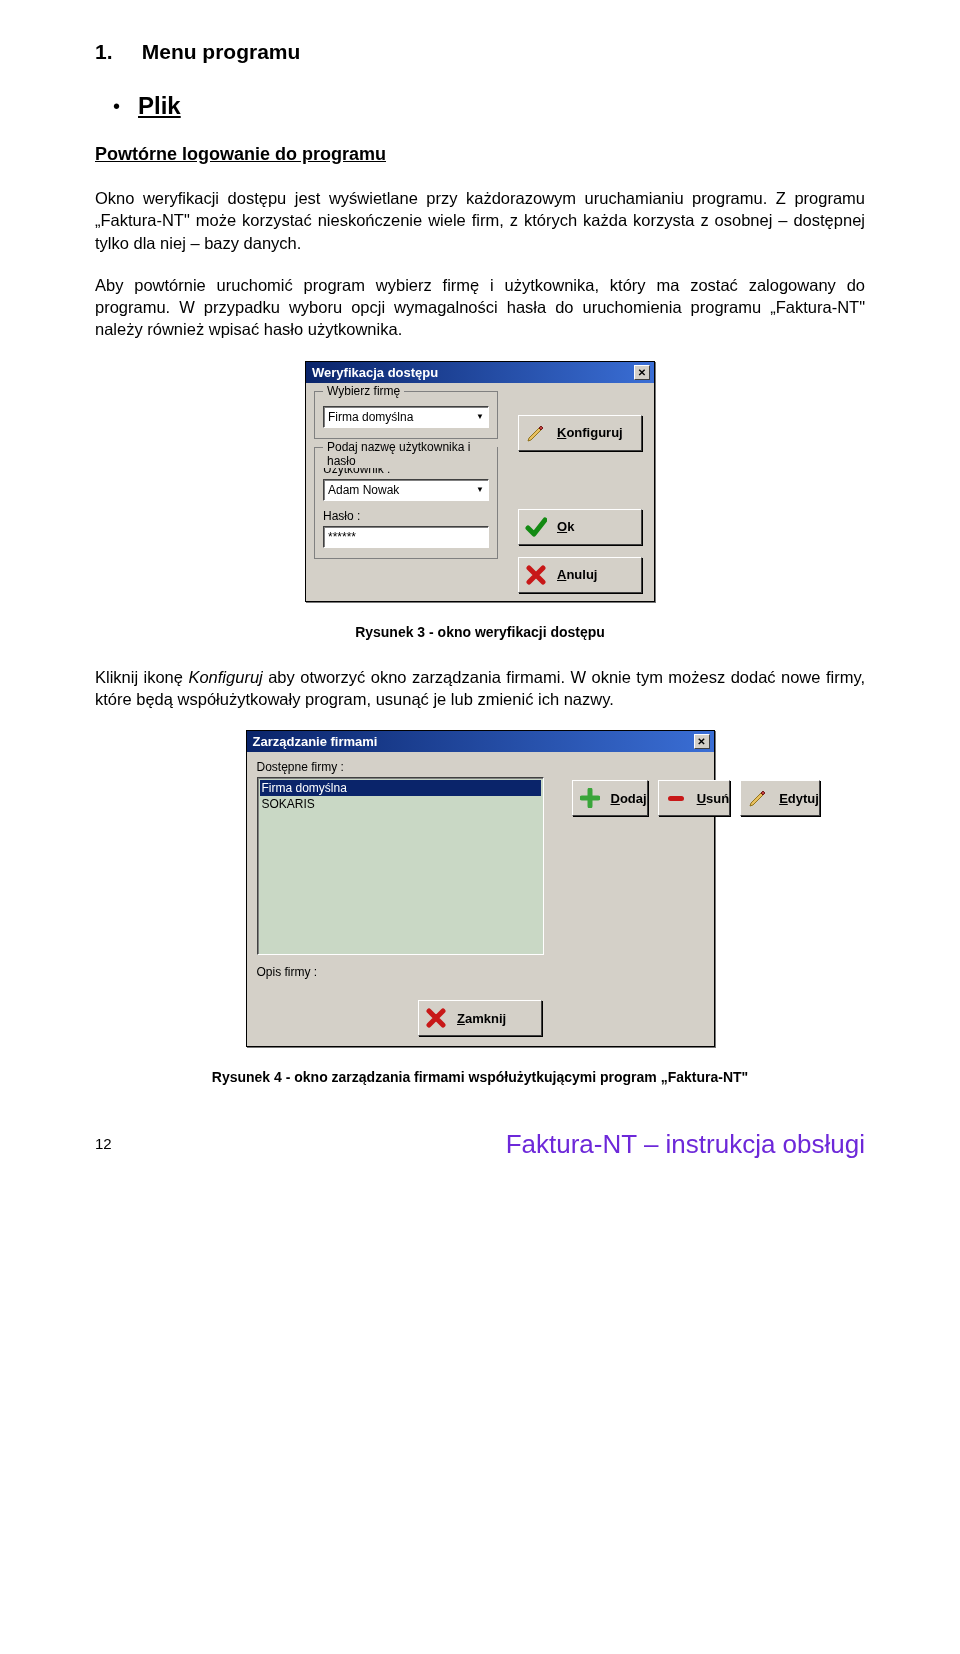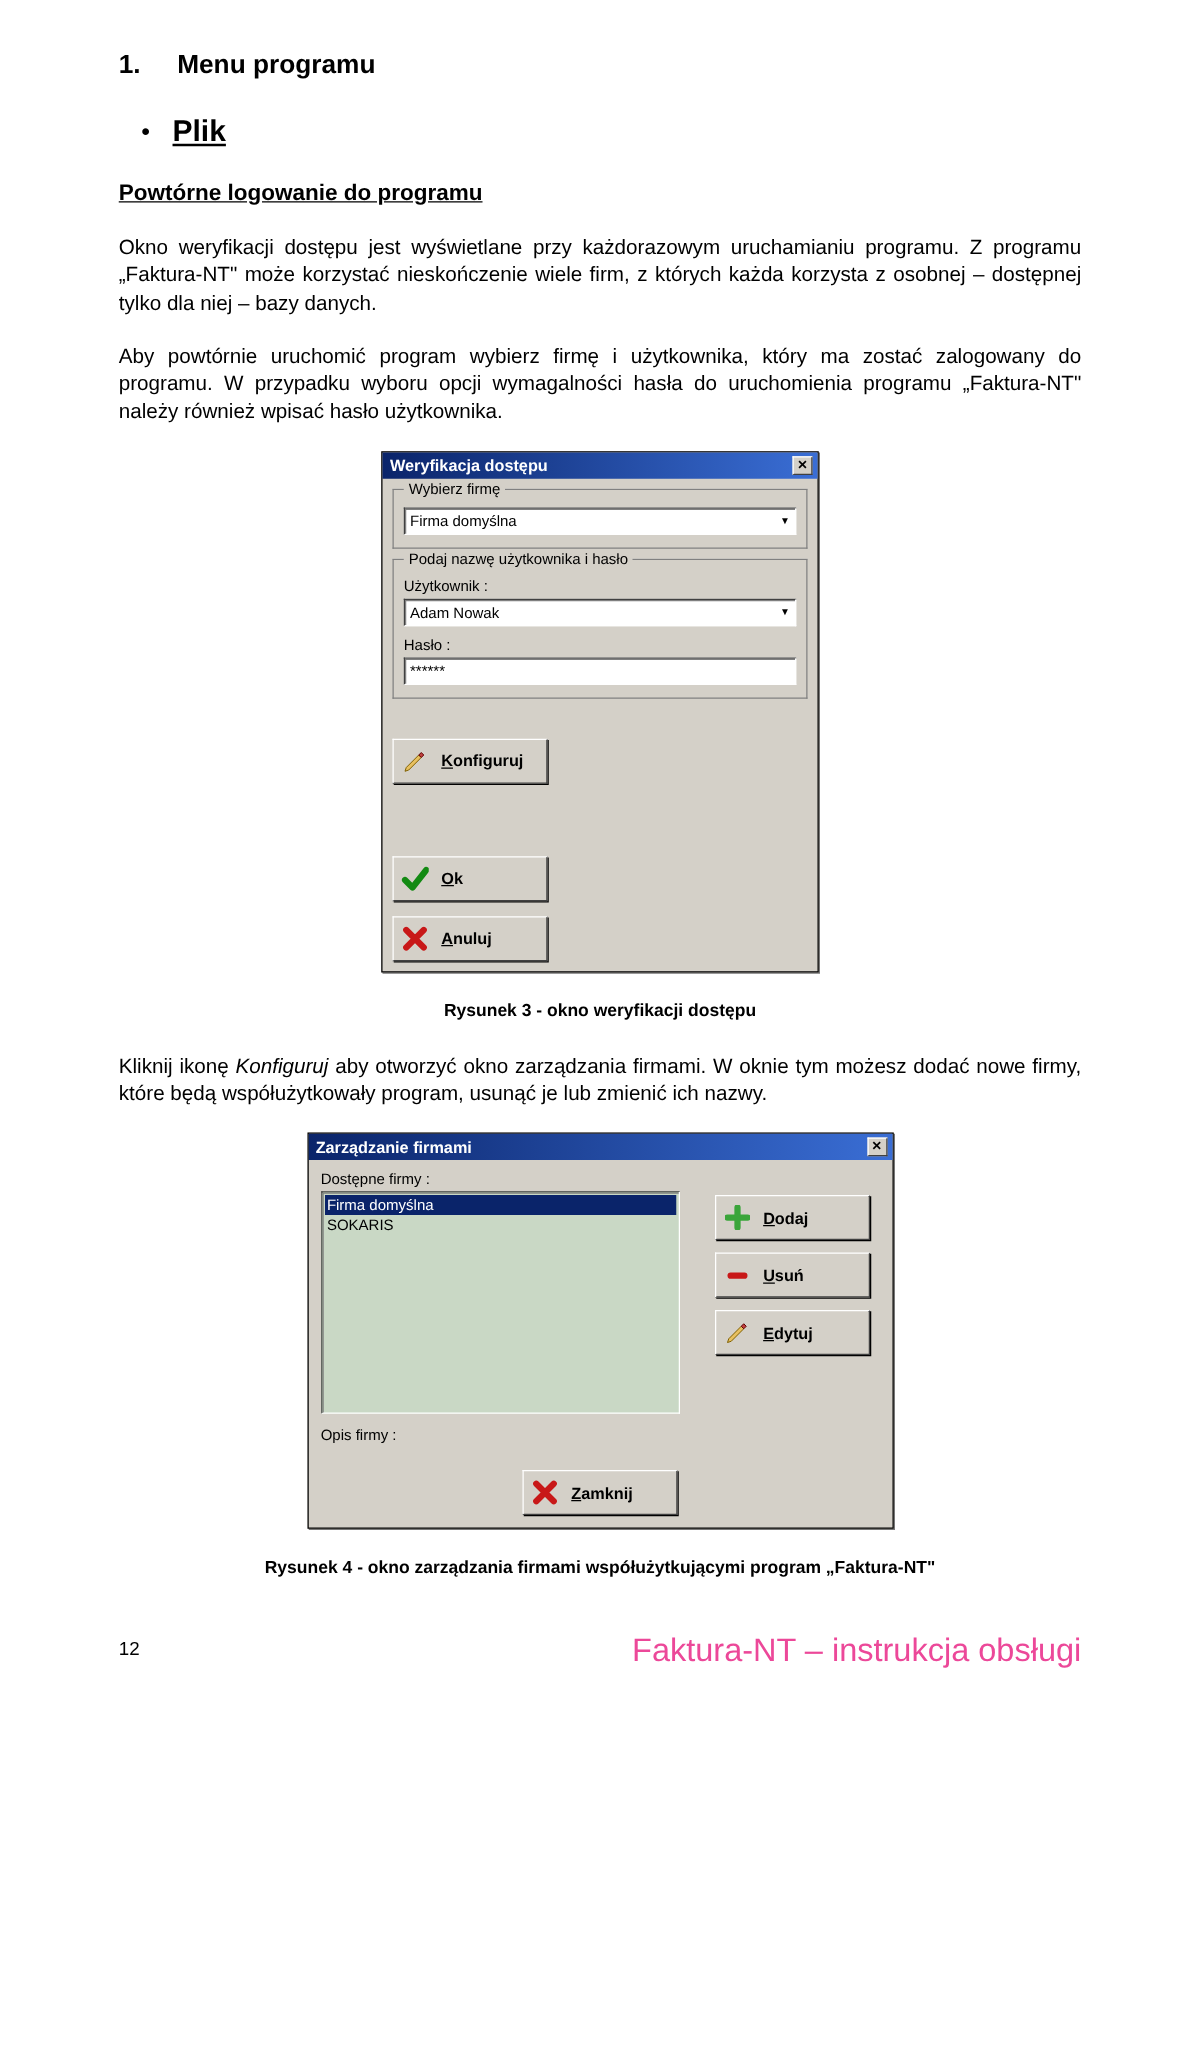--- a/index.html
+++ b/index.html
@@ -11,21 +11,21 @@
     padding: 40px 95px 20px 95px;
   }
   .h1 { font-size: 21px; font-weight: bold; margin-bottom: 28px; }
   .bullet-row { display: flex; align-items: center; margin-left: 18px; margin-bottom: 24px; }
   .bullet { font-size: 20px; margin-right: 18px; }
   .h2 { font-size: 24px; font-weight: bold; text-decoration: underline; }
   .underline { font-size: 18px; font-weight: bold; text-decoration: underline; margin-bottom: 22px; }
   .para { font-size: 16.5px; line-height: 1.35; text-align: justify; margin-bottom: 20px; }
   .caption { font-size: 14px; font-weight: bold; text-align: center; margin: 22px 0 26px 0; }
   .page-num { font-size: 15px; margin-top: 24px; }
-  .footer-title { font-size: 26px; color: #ec4899; float: right; margin-top: 18px; }
+  .footer-title { font-size: 26px; color: #6d28d9; float: right; margin-top: 18px; }
 
   
   .dialog {
     margin: 0 auto;
     background: #d4d0c8;
     border: 1px solid #000;
     box-shadow: 1px 1px 0 #777;
     font-family: Tahoma, Arial, sans-serif;
     font-size: 12px;
   }
@@ -102,21 +102,21 @@
     border-bottom: 1px solid #404040;
     box-shadow: 1px 1px 0 #000;
     display: flex; align-items: center;
     padding-left: 6px;
     gap: 10px;
     font-weight: bold;
     font-size: 13px;
   }
   .btn-ico { width: 22px; display: flex; justify-content: center; align-items: center; }
   .lbl { font-size: 12px; margin-bottom: 3px; }
-  .d1-col { display: flex; gap: 0; flex-direction: column; }
+  .d1-col { display: flex; gap: 20px; }
   .d1-left { flex: 1; }
   .d1-right { width: 128px; display: flex; flex-direction: column; gap: 12px; justify-content: flex-start; }
 
   
   .d2body { padding: 8px 10px 10px 10px; }
   .listbox {
     height: 178px;
     background: #c9d8c5;
     border-top: 1px solid #404040;
     border-left: 1px solid #404040;
@@ -124,21 +124,21 @@
     border-bottom: 1px solid #fff;
     box-shadow: inset 1px 1px 0 #808080;
     padding: 2px;
     font-size: 12px;
     overflow: hidden;
   }
   .list-item { padding: 1px 2px; }
   .list-sel { background: #0a246a; color: #fff; }
   .d2-row { display: flex; gap: 28px; }
   .d2-left { flex: 1; }
-  .d2-right { width: 132px; display: flex; flex-direction: column; gap: 10px; padding-top: 20px; }
+  .d2-right { width: 132px; display: flex; gap: 10px; padding-top: 20px; }
   .desc-box {
     height: 22px;
     background: #d4d0c8;
     border-top: 1px solid #808080;
     border-left: 1px solid #808080;
     border-right: 1px solid #fff;
     border-bottom: 1px solid #fff;
     padding: 2px 4px;
     font-size: 12px;
     display: flex; align-items: center;

